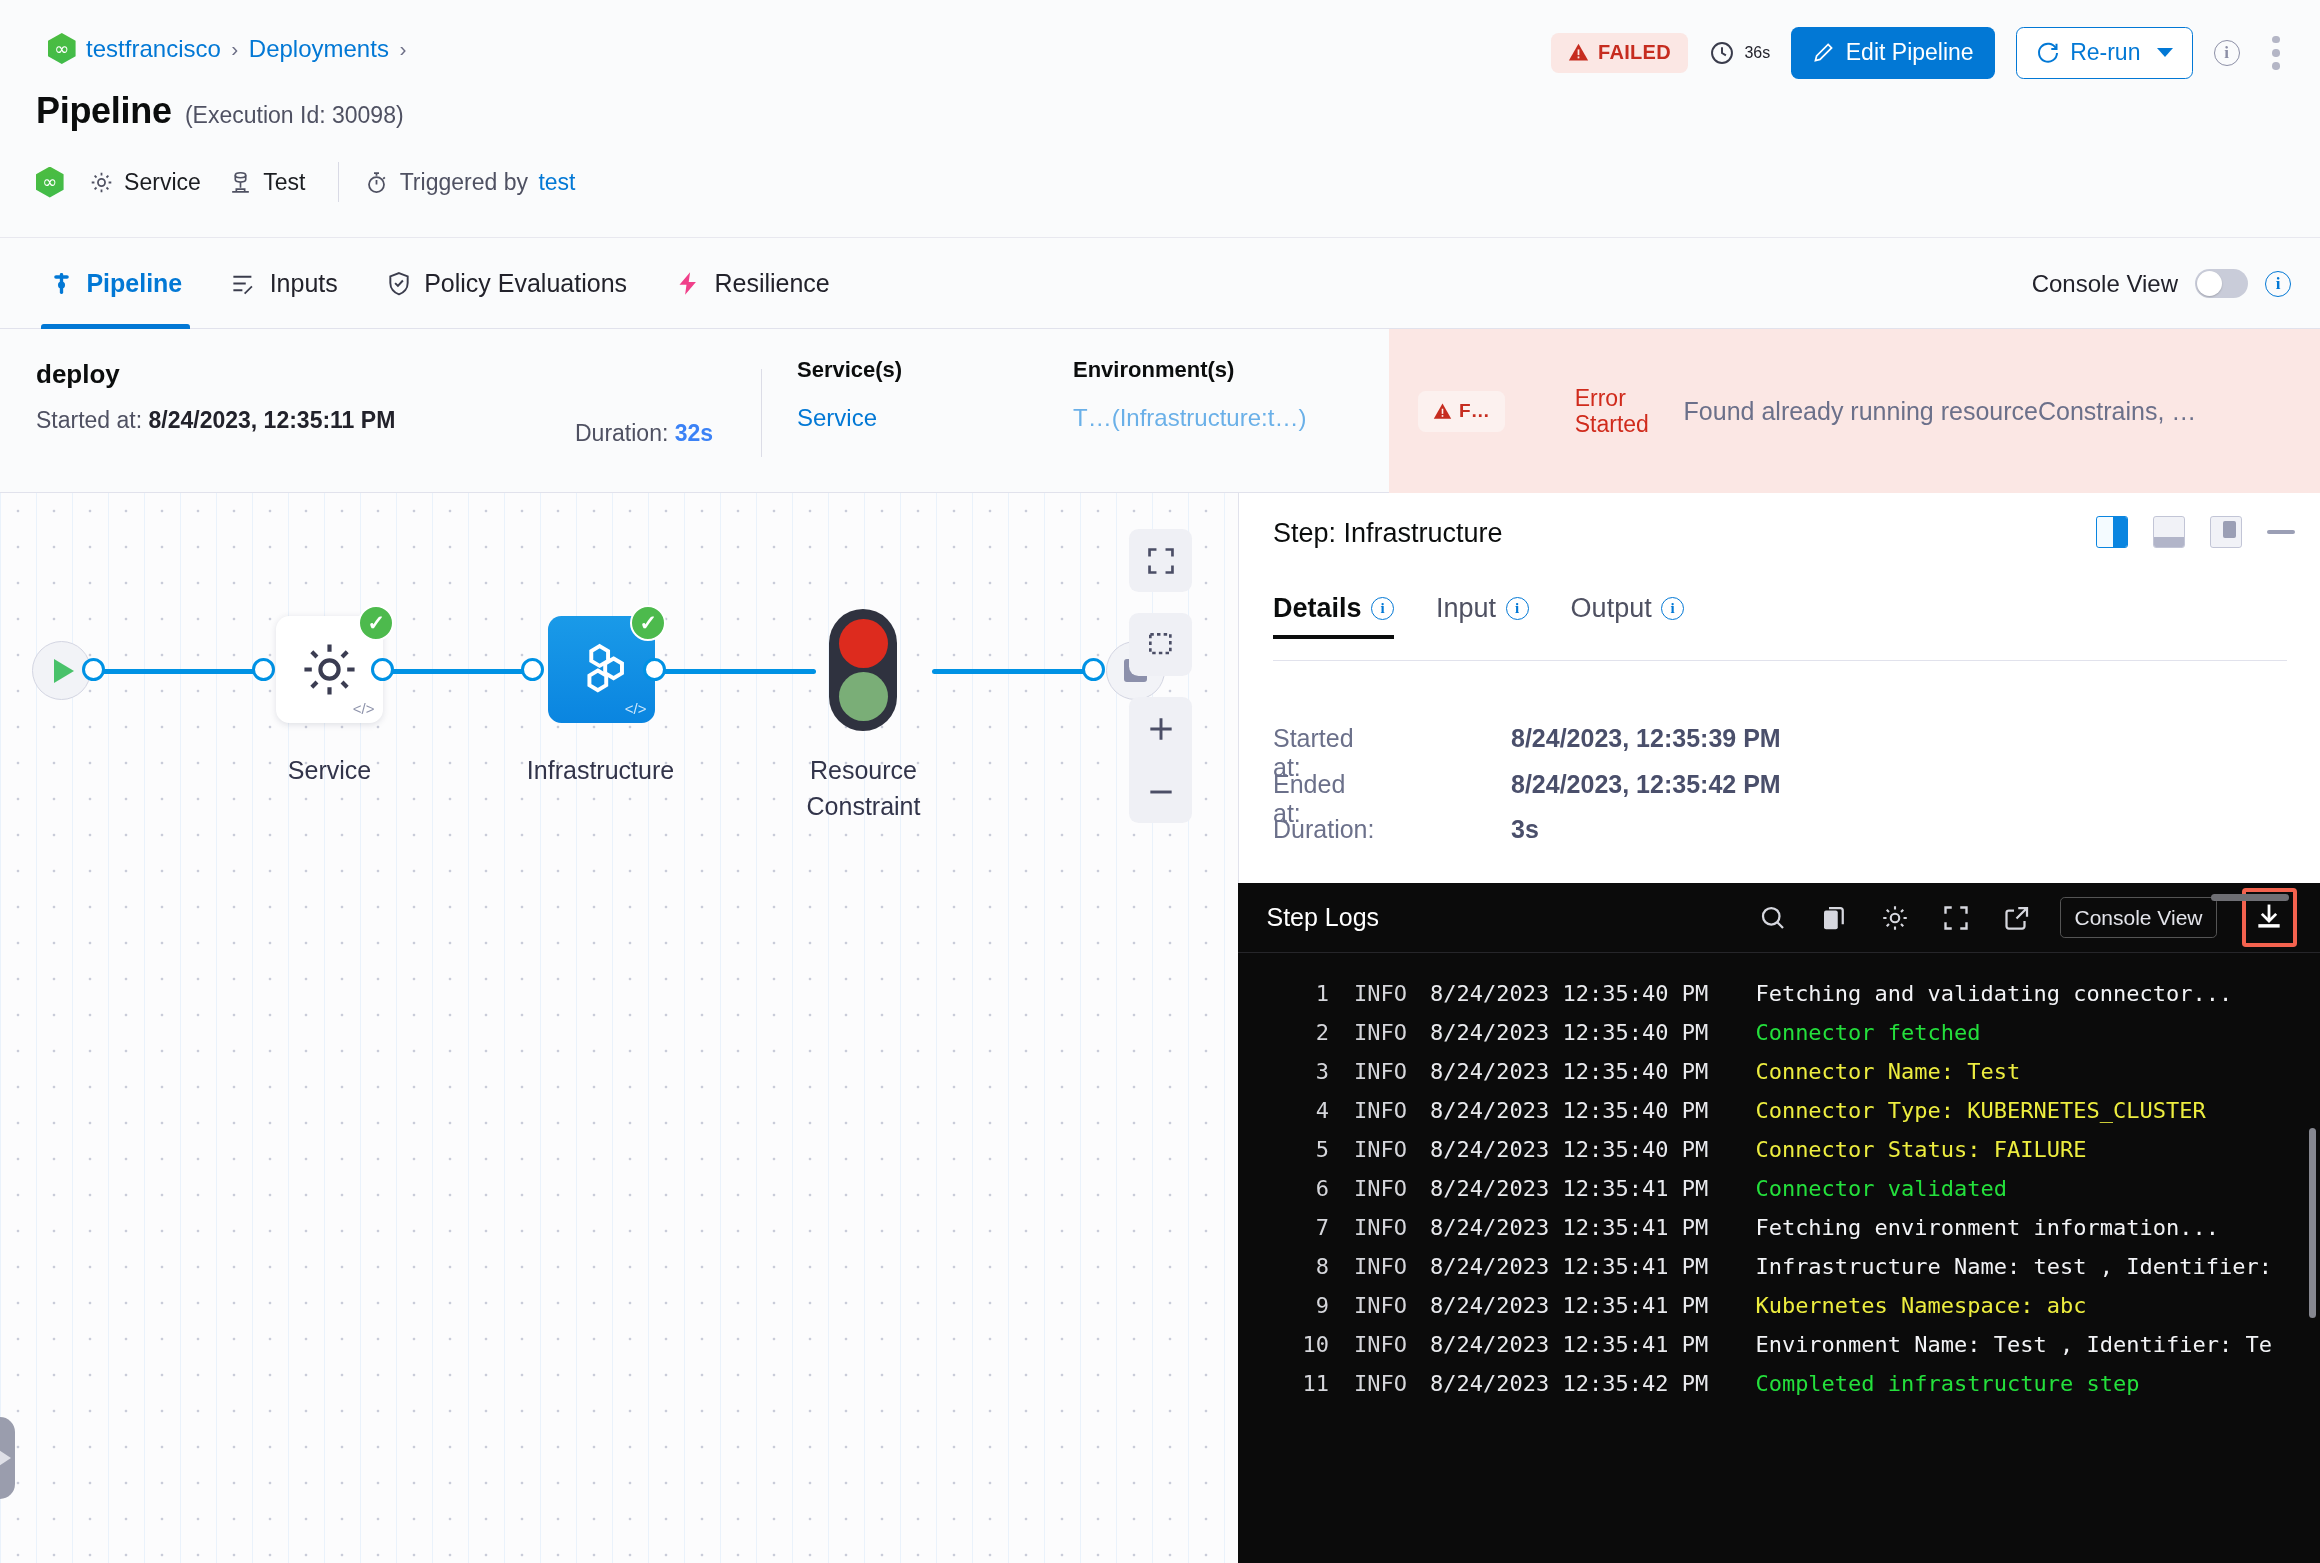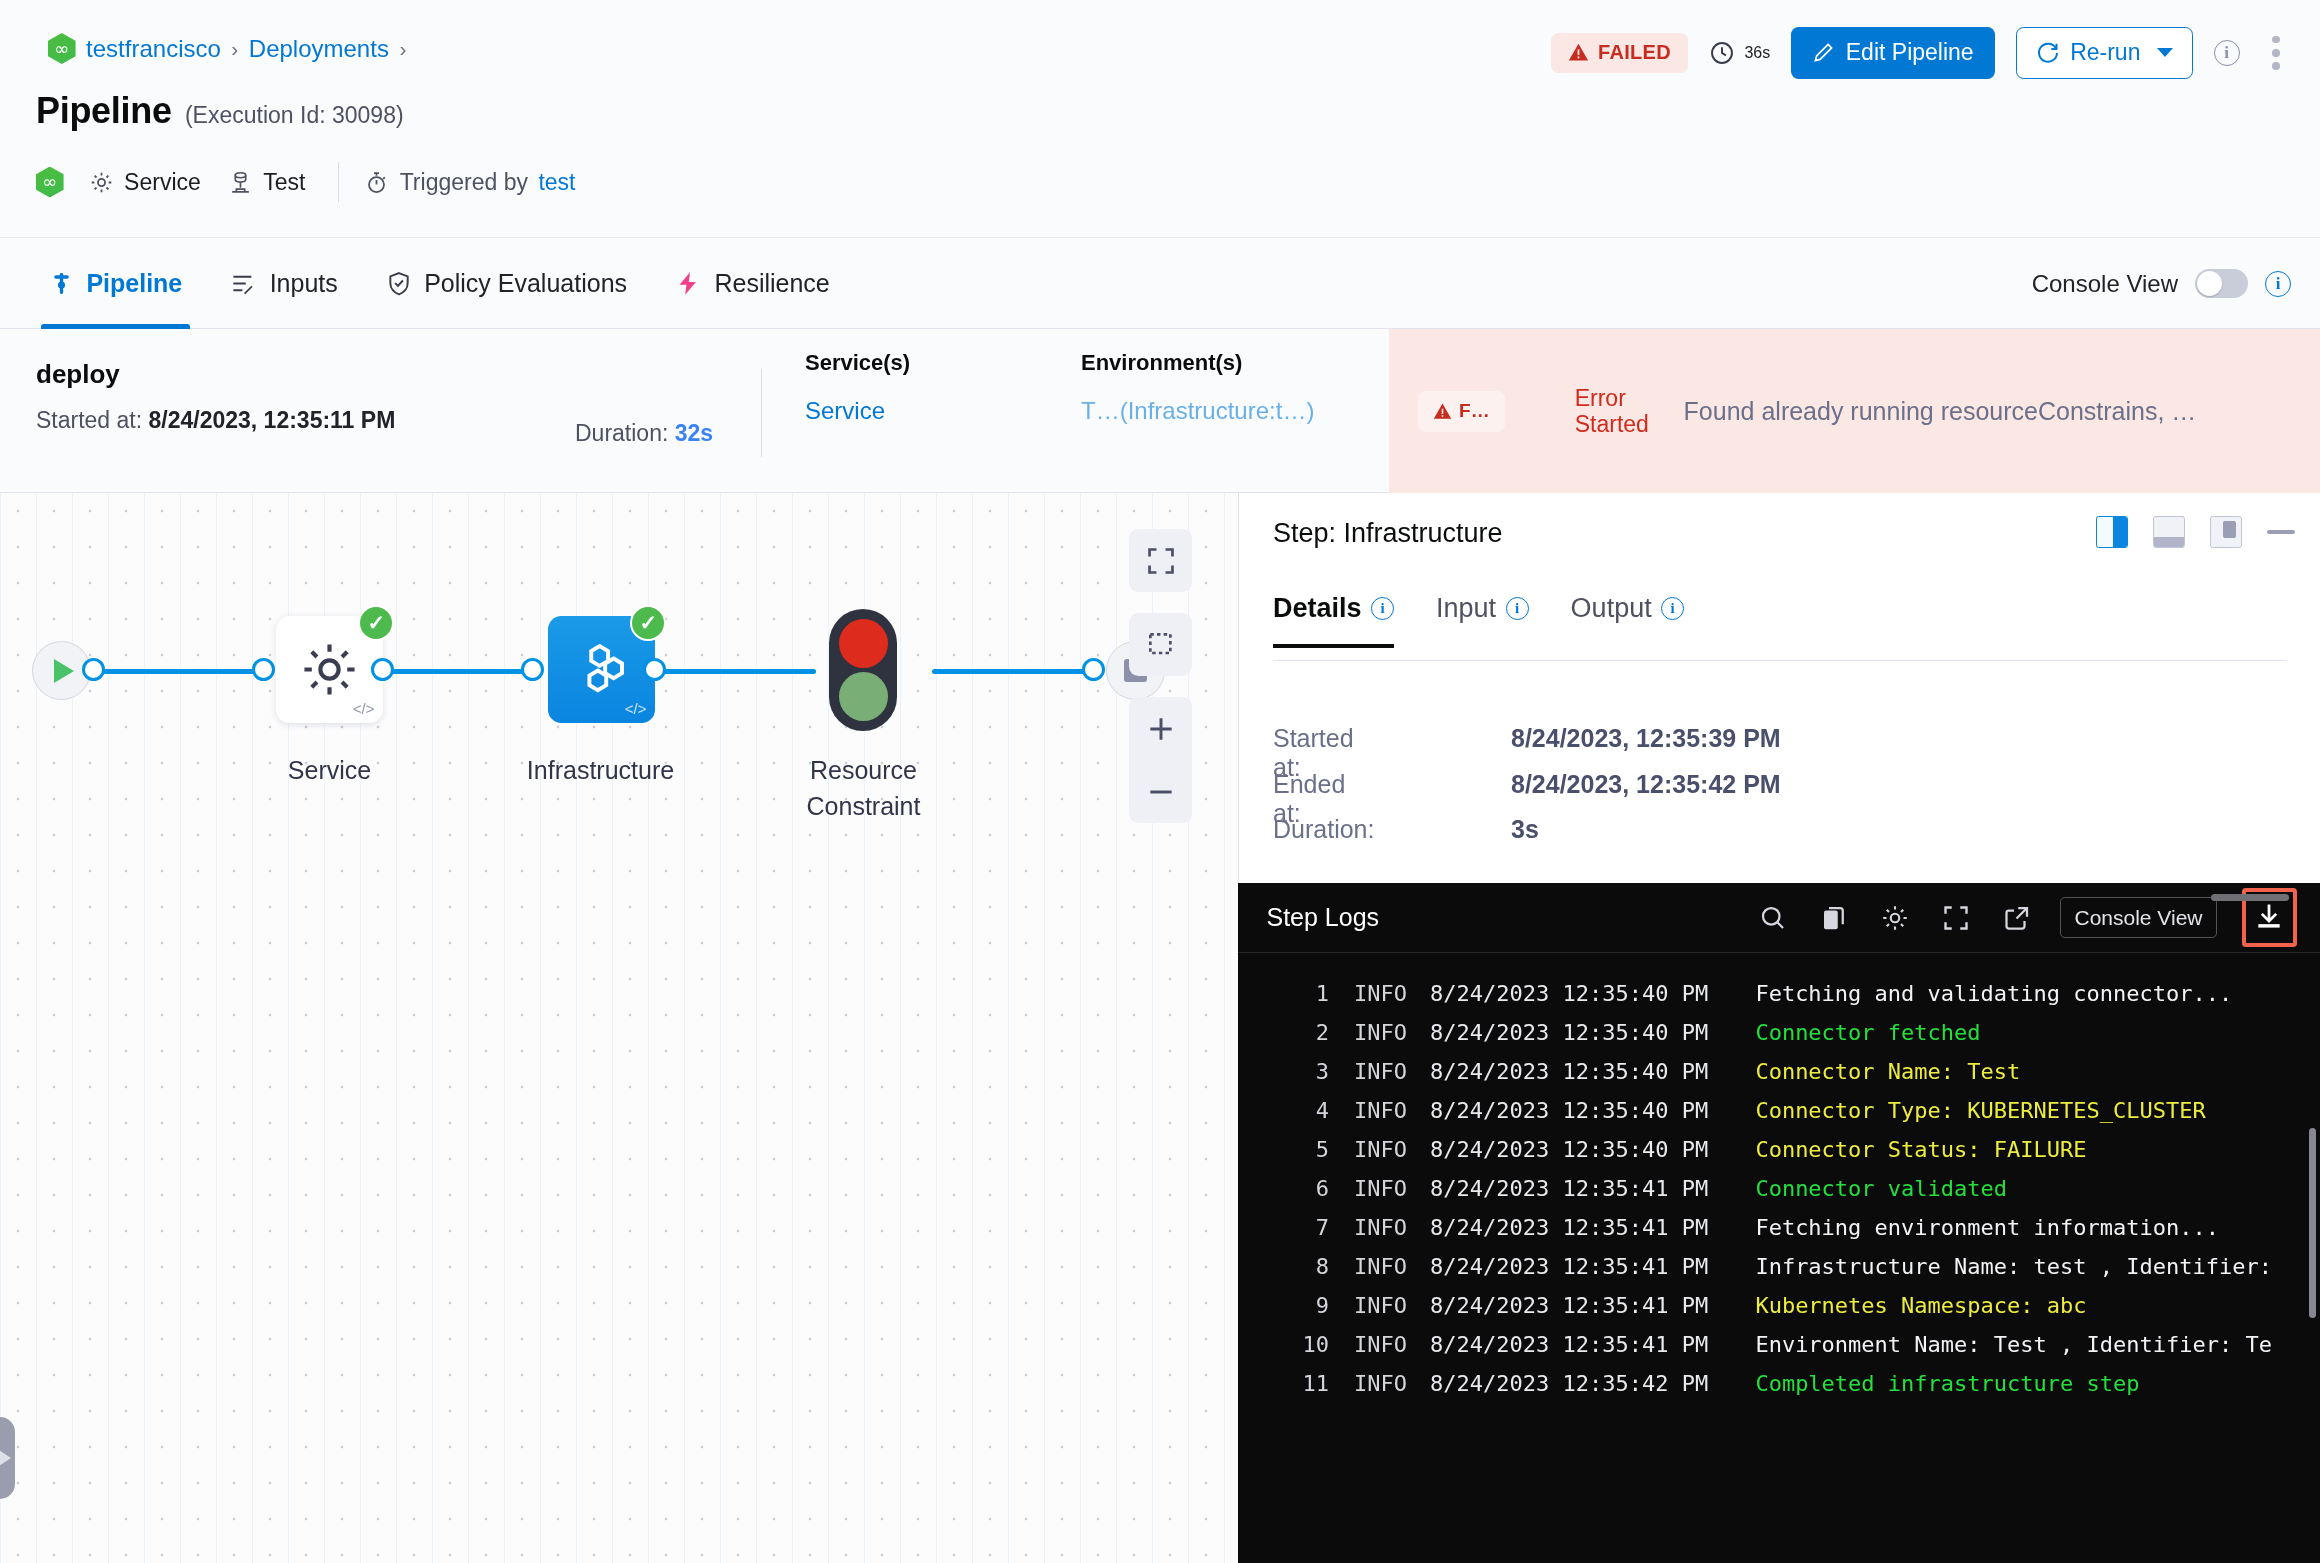--- a/index.html
+++ b/index.html
@@ -103,21 +103,21 @@
 
   
   .stagebar { position:absolute; left:0; top:329px; width:2321px; height:164px; background:#fafbfc; border-bottom:1px solid #e1e2ec;}
   .stage-left { position:absolute; left:36px; top:0; height:164px; }
   .stage-name { font-size:26px; font-weight:700; margin-top:30px; color:#0b0d0d;}
   .stage-started { font-size:23px; color:#4f5162; margin-top:17px;}
   .stage-started b { color:#22222b; font-weight:700;}
   .stage-duration { position:absolute; left:575px; top:91px; font-size:23px; color:#4f5162;}
   .stage-duration b { color:#3b82f6; font-weight:700;}
   .stage-vdiv { position:absolute; left:761px; top:40px; width:1px; height:88px; background:#dcdde7;}
-  .stage-col { position:absolute; top:21px;margin-left:8px; }
+  .stage-col { position:absolute; top:28px; }
   .stage-col .hd { font-size:22px; font-weight:700; color:#0b0d0d; }
   .stage-col .vl { font-size:24px; color:#0278d5; margin-top:21px; }
   .stage-col .vl.mut { color:#6ab0e8; }
 
   .errorbox {
     position:absolute; left:1389px; top:329px; width:932px; height:164px;
     background:#fbe7e4; display:flex; align-items:center; padding-left:28.5px; gap:0;
   }
   .err-chip { background:#fcf1ef; color:#c62c1f; font-weight:700; font-size:19px;
     padding:9.5px 15px; border-radius:7.6px; display:flex; align-items:center; gap:7.6px;}
@@ -180,21 +180,21 @@
   .layicon { width:32px; height:32px; border-radius:2.9px; cursor:pointer; position:relative; overflow:hidden;}
   .layicon.a { border:1.9px solid #0a85e0; background:#f4fbff; }
   .layicon.a::after { content:""; position:absolute; right:0; top:0; bottom:0; width:13.3px; background:#0a85e0; }
   .layicon.b { border:1.9px solid #c2c5d6; background:#f1f2f7; }
   .layicon.b::after { content:""; position:absolute; left:0; right:0; bottom:0; height:10.5px; background:#b2b5c9; }
   .layicon.c { border:1.9px solid #c2c5d6; background:#f1f2f7; }
   .layicon.c::after { content:""; position:absolute; right:4.8px; top:3.8px; bottom:8.6px; width:12.4px; background:#9b9fb5; border-radius:1.9px;}
   .minus-btn { width:28.5px; height:4.8px; background:#9b9fb5; border-radius:2.9px; cursor:pointer;}
 
   .rtabs { position:absolute; left:34px; top:100px; display:flex; gap:42px; }
-  .rtab { font-size:27px; color:#4f5162; display:flex; align-items:center; gap:9.5px; padding-bottom:24px; cursor:pointer; position:relative;text-align:right;}
+  .rtab { font-size:27px; color:#4f5162; display:flex; align-items:center; gap:9.5px; padding-bottom:15px; cursor:pointer; position:relative;text-align:right;}
   .rtab.active { color:#0b0d0d; font-weight:700; }
   .rtab.active::after { content:""; position:absolute; left:0; right:0; bottom:0; height:3.8px; background:#0b0d0d;}
   .rtabs-rule { position:absolute; left:34px; top:167px; width:1014px; height:1px; background:#e1e2ec;}
 
   .kv { position:absolute; left:34px; font-size:25px; }
   .kv .k { position:absolute; color:#6b708a; }
   .kv .v { position:absolute; left:238px; color:#4a4f6b; font-weight:700; white-space:nowrap;}
 
   
   .logs { position:absolute; left:1238px; top:883px; width:1082px; height:681px; background:#0b0b0b;}

